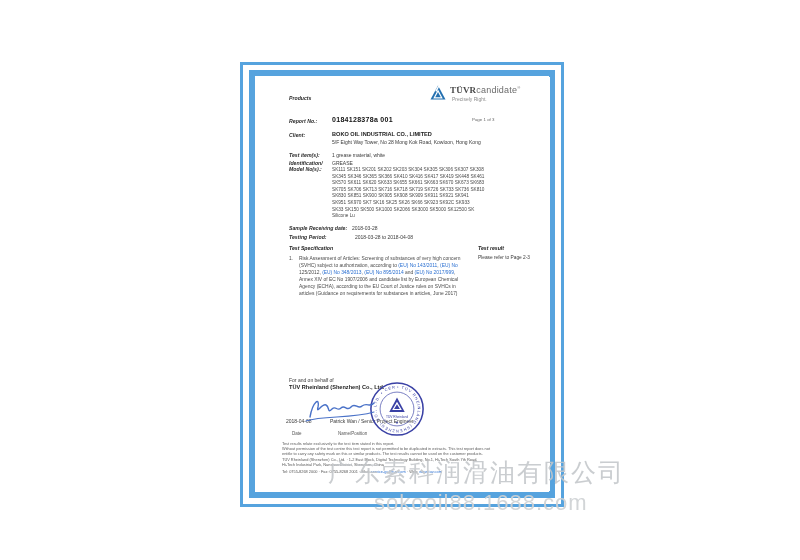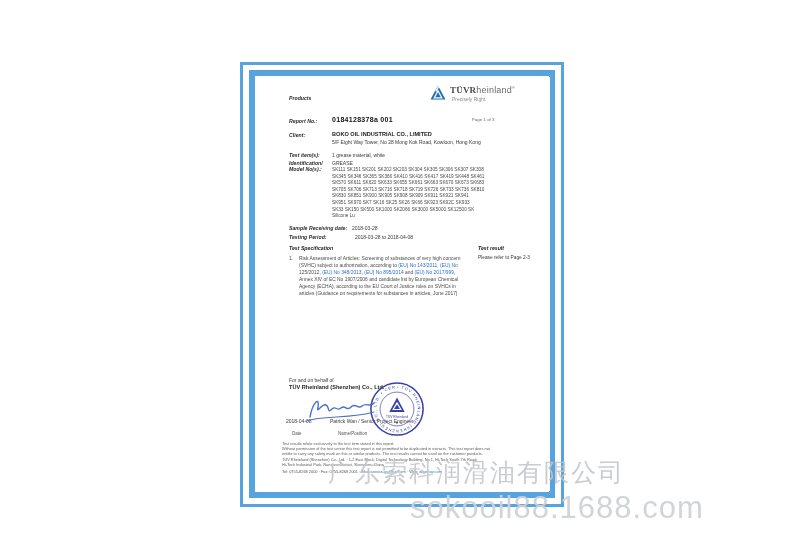--- a/index.html
+++ b/index.html
@@ -25,43 +25,43 @@
   
   .logo-name{font-size:9px;color:#6b6b6b;letter-spacing:.2px;}
   .logo-name b{color:#4a4a4a;font-family:Liberation Serif, serif;}
   .logo-reg{font-size:4px;vertical-align:super;color:#6b6b6b;}
   .logo-tag{font-size:5px;color:#8c8c8c;}
   
   .sig svg{overflow:visible;}
   
   .wm-cn{left:328px;top:456px;font-size:25px;letter-spacing:2px;color:rgba(195,198,201,.88);
          z-index:30;font-weight:400;white-space:nowrap;}
-  .wm-site{left:374px;top:490px;font-size:31px;letter-spacing:1px;color:rgba(206,209,212,.92);
-         z-index:30;white-space:nowrap;margin-left:36px;}
+  .wm-site{left:374px;top:490px;font-size:22px;letter-spacing:1px;color:rgba(206,209,212,.92);
+         z-index:30;white-space:nowrap;}
 </style>
 </head>
 <body>
 
 <div class="abs frame-outer"></div>
 <div class="abs frame-inner"></div>
 
 <div class="abs doc">
 
   <div class="abs lbl" style="left:33px;top:18px;">Products</div>
 
   <div class="abs" style="left:174px;top:7px;width:110px;height:24px;">
     <span class="abs" style="left:0;top:1px;">
       <svg width="16" height="15" viewBox="0 0 32 30">
         <polygon points="16,1 31,29 1,29" fill="#2470b0"></polygon>
         <polygon points="16,9 25.5,27 6.5,27" fill="#ffffff"></polygon>
         <polygon points="16,14 21.5,24.5 10.5,24.5" fill="#2470b0"></polygon>
         <rect x="13" y="2" width="3" height="12" transform="rotate(28 16 8)" fill="#ffffff"></rect>
       </svg>
     </span>
-    <span class="abs logo-name" style="left:20px;top:1px;"><b>TÜVR</b><span>heinland</span><span class="logo-reg">®</span></span>
+    <span class="abs logo-name" style="left:20px;top:1px;"><b>TÜVR</b><span>candidate</span><span class="logo-reg">®</span></span>
     <span class="abs logo-tag" style="left:22px;top:12px;">Precisely Right.</span>
   </div>
 
   <div class="abs lbl" style="left:33px;top:41px;">Report No.:</div>
   <div class="abs report-no" style="left:76px;top:39px;">0184128378a 001</div>
   <div class="abs page-ind" style="left:216px;top:40px;">Page 1 of 3</div>
 
   <div class="abs lbl" style="left:33px;top:55px;">Client:</div>
   <div class="abs val-bold" style="left:76px;top:54px;">BOKO OIL INDUSTRIAL CO., LIMITED</div>
   <div class="abs val" style="left:76px;top:62px;">5/F Eight Way Tower, No 28 Mong Kok Road, Kowloon, Hong Kong</div>

